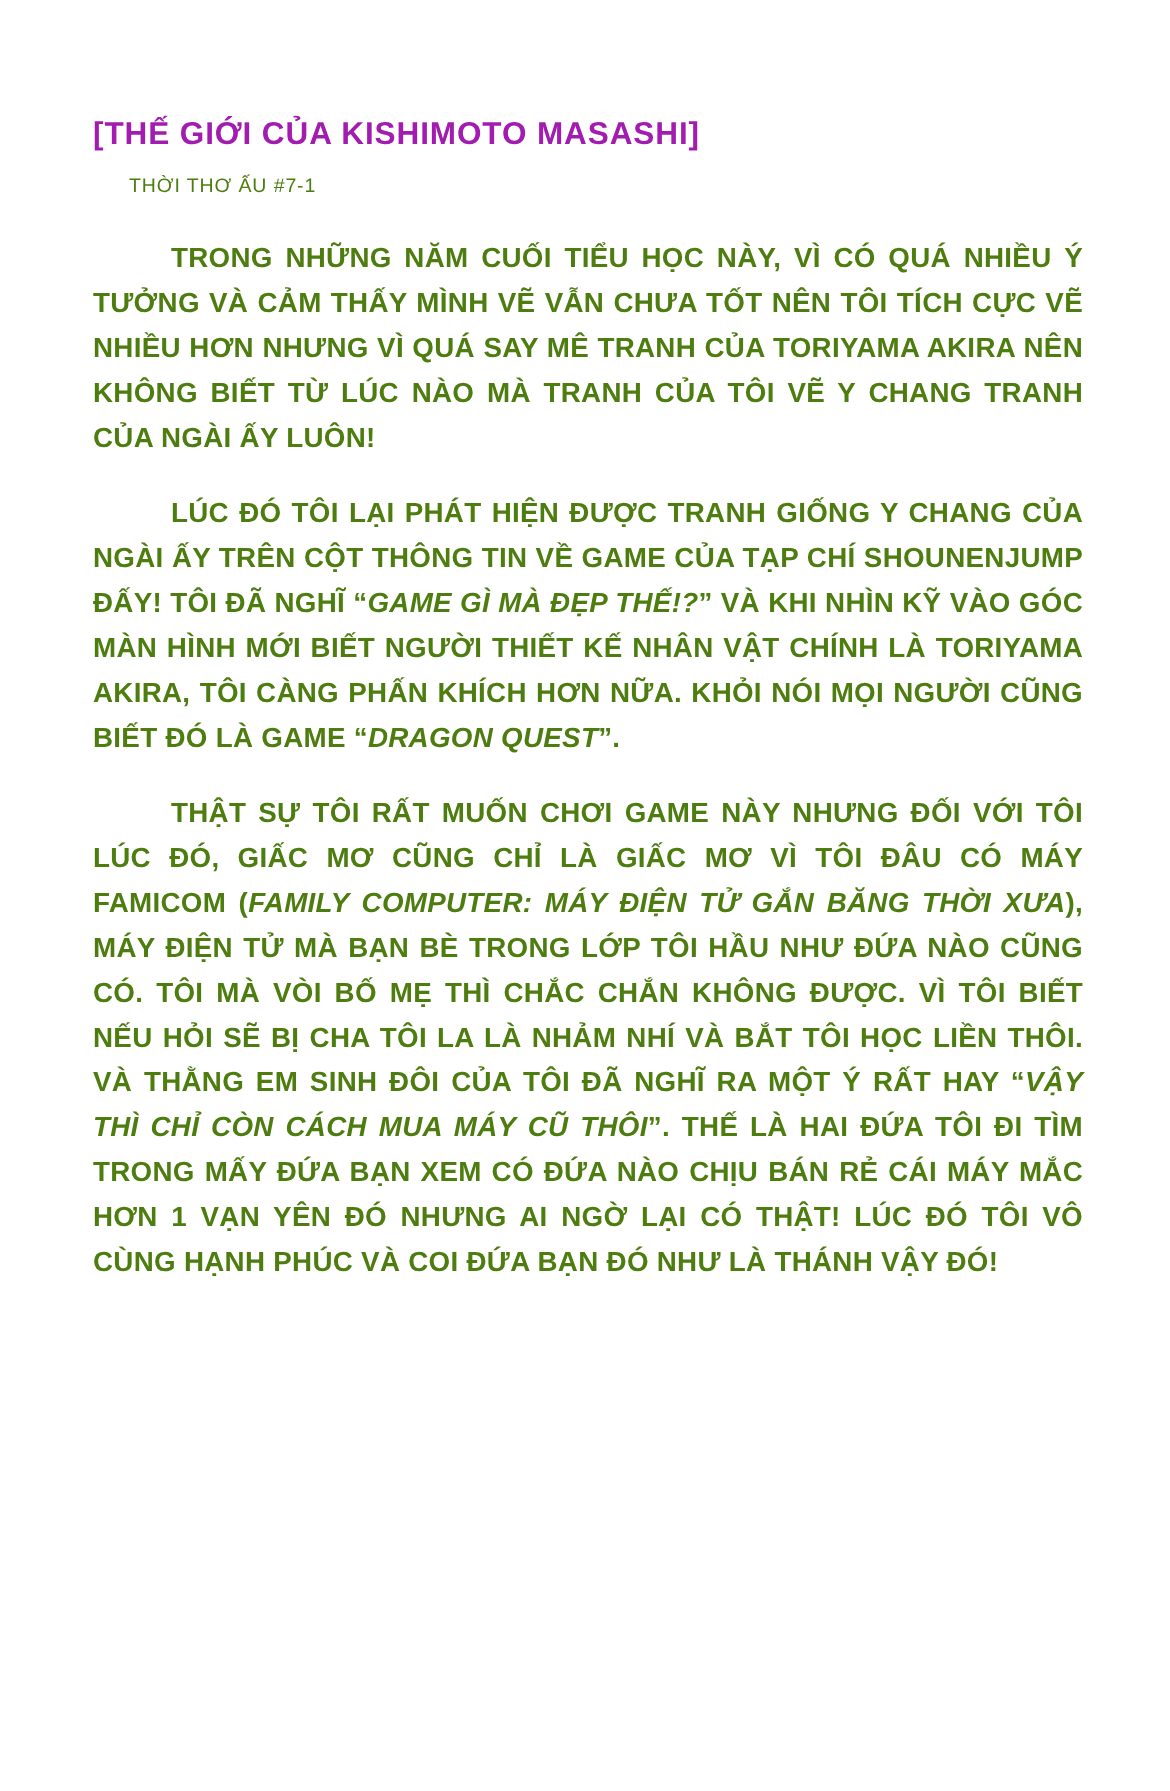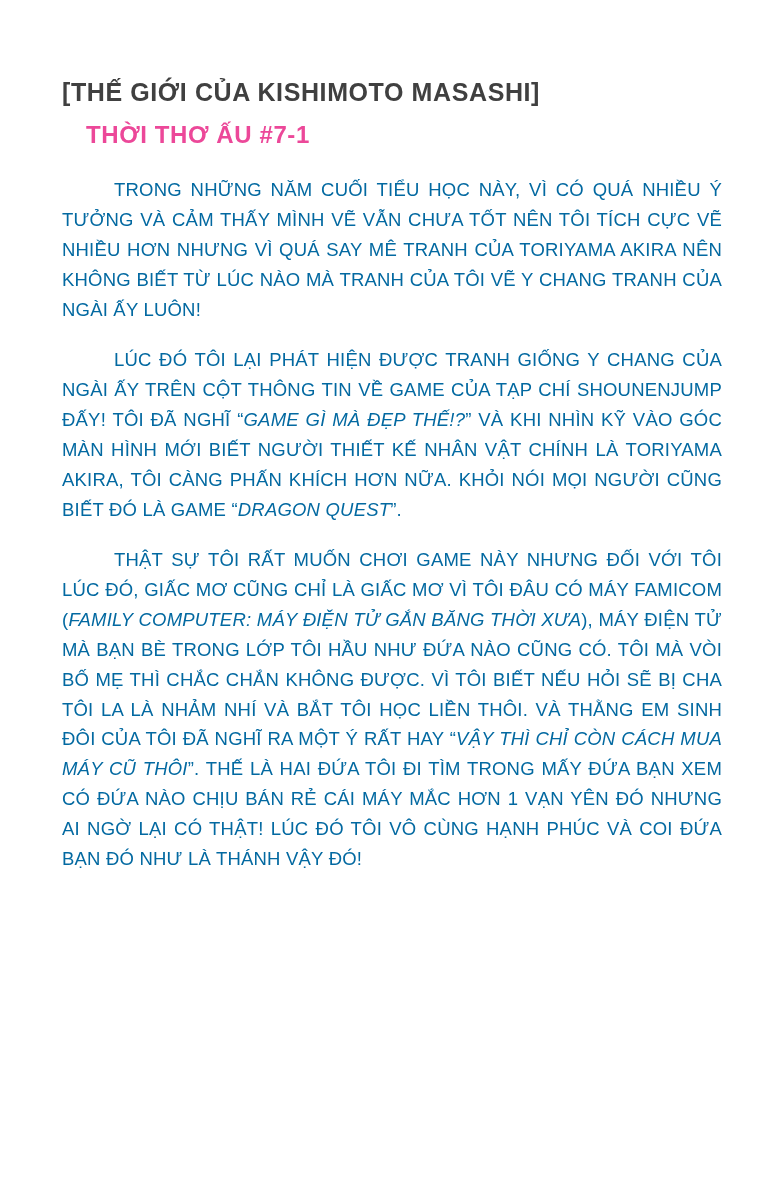--- a/index.html
+++ b/index.html
@@ -15,44 +15,44 @@
     overflow: hidden;
   }
   .page {
     position: relative;
     width: 780px;
     height: 1194px;
     box-sizing: border-box;
     padding: 78px 58px 0 62px;
   }
   .title {
-    font-size: 25px;
+    font-size: 21px;
     font-weight: bold;
     letter-spacing: 0.6px;
-    color: #404040;
+    color: #a21caf;
     margin: 0 0 14px 0;
     text-transform: uppercase;
   }
   .subtitle {
-    font-size: 24px;
-    font-weight: bold;
+    font-size: 13px;
+    font-weight: normal;
     letter-spacing: 0.6px;
-    color: #ec4899;
+    color: #4d7c0f;
     margin: 0 0 26px 24px;
     text-transform: uppercase;
   }
   .para {
     font-size: 18.5px;
     line-height: 1.62;
     letter-spacing: 0.2px;
-    color: #0369a1;
+    color: #4d7c0f;
     margin: 0 0 20px 0;
     text-align: justify;
     text-transform: uppercase;
-    font-weight: normal;
+    font-weight: bold;
     text-indent: 52px;
   }
   .para .it {
     font-style: italic;
     margin-top: 24px;
   }
   .content {
     width: 660px;
   }
 </style>

